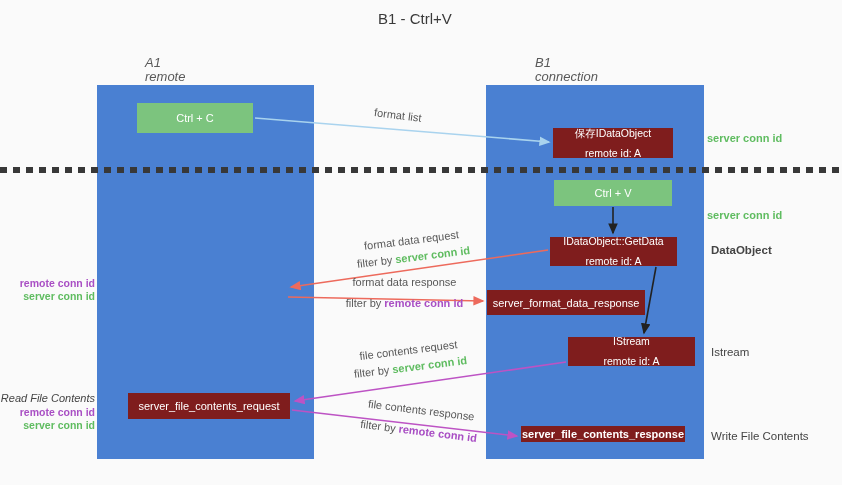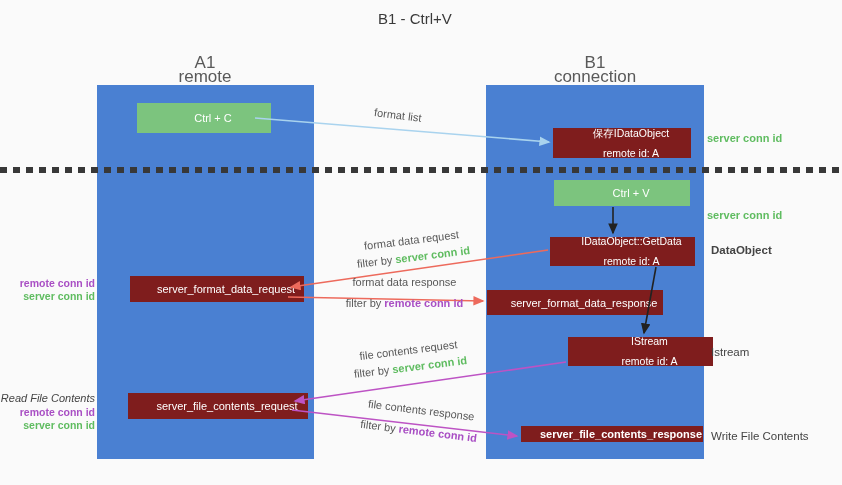--- a/index.html
+++ b/index.html
@@ -1,31 +1,31 @@
 <!DOCTYPE html>
 <html><head>
 <meta charset="utf-8">
 <style>
   html,body{margin:0;padding:0;background:#fafafa;font-family:"Liberation Sans",sans-serif;}
   .stage{position:relative;width:842px;height:485px;background:#fafafa;overflow:hidden;}
   .abs{position:absolute;}
   
   .title{left:275px;top:8px;width:280px;text-align:center;font-size:15px;line-height:21px;color:#3a3a3a;z-index:4;}
   
-  .colhead{top:56px;width:120px;text-align:center;font-size:17px;line-height:14px;color:#595959;z-index:4;}
+  .colhead{top:56px;width:120px;font-size:13px;line-height:14px;color:#595959;z-index:4;font-style:italic;}
   .colhead.a{left:145px;}
   .colhead.b{left:535px;}
   
   .col{top:85px;width:217px;height:374px;background:#4a80d2;z-index:1;}
   .col.a{left:97px;}
   .col.b{left:486px;width:218px;}
   
   svg.overlay{left:0;top:0;z-index:3;pointer-events:none;}
   
-  .box{display:flex;flex-direction:column;align-items:center;justify-content:center;color:#ffffff;z-index:2;text-align:center;padding-left:18px;}
+  .box{display:flex;flex-direction:column;align-items:center;justify-content:center;color:#ffffff;z-index:2;text-align:center;}
   .box.green{background:#7cc47e;}
   .box.orange{background:#7f1d1d;gap:7px;}
   .box .l1,.box .l2{font-size:10.5px;line-height:13px;}
   .box.single{font-size:11px;}
   .bx-ctrlc{left:137px;top:103px;width:116px;height:30px;}
   .bx-save{left:553px;top:128px;width:120px;height:30px;}
   .bx-ctrlv{left:554px;top:180px;width:118px;height:26px;}
   .bx-getdata{left:550px;top:237px;width:127px;height:29px;}
   .bx-freq{left:130px;top:276px;width:156px;height:26px;}
   .bx-fresp{left:487px;top:290px;width:158px;height:25px;}
@@ -106,21 +106,20 @@
     <div class="l2">remote id: A</div>
   </div>
 
   <div class="abs box green single bx-ctrlv">Ctrl + V</div>
 
   <div class="abs box orange bx-getdata">
     <div class="l1">IDataObject::GetData</div>
     <div class="l2">remote id: A</div>
   </div>
 
-  <div class="abs box orange single bx-freq">server_format_data_request</div>
   <div class="abs box orange single bx-fresp">server_format_data_response</div>
 
   <div class="abs box orange bx-istream">
     <div class="l1">IStream</div>
     <div class="l2">remote id: A</div>
   </div>
 
   <div class="abs box orange single bx-fcreq">server_file_contents_request</div>
   <div class="abs box orange single bx-fcresp">server_file_contents_response</div>
 

